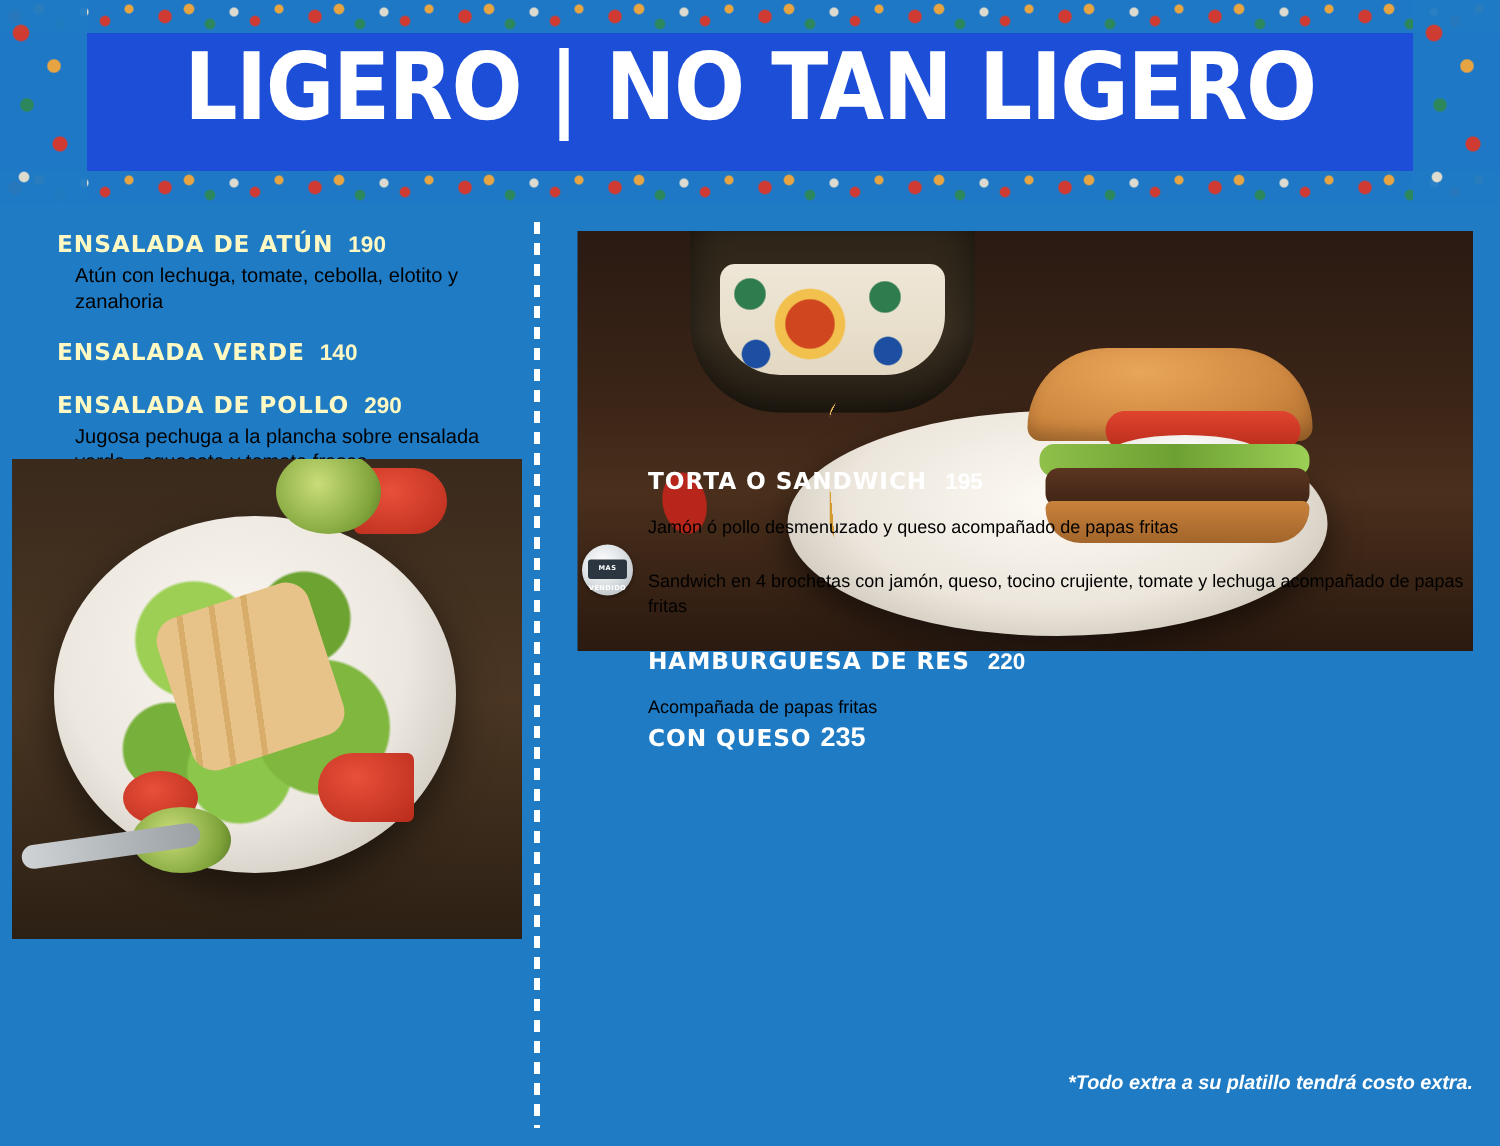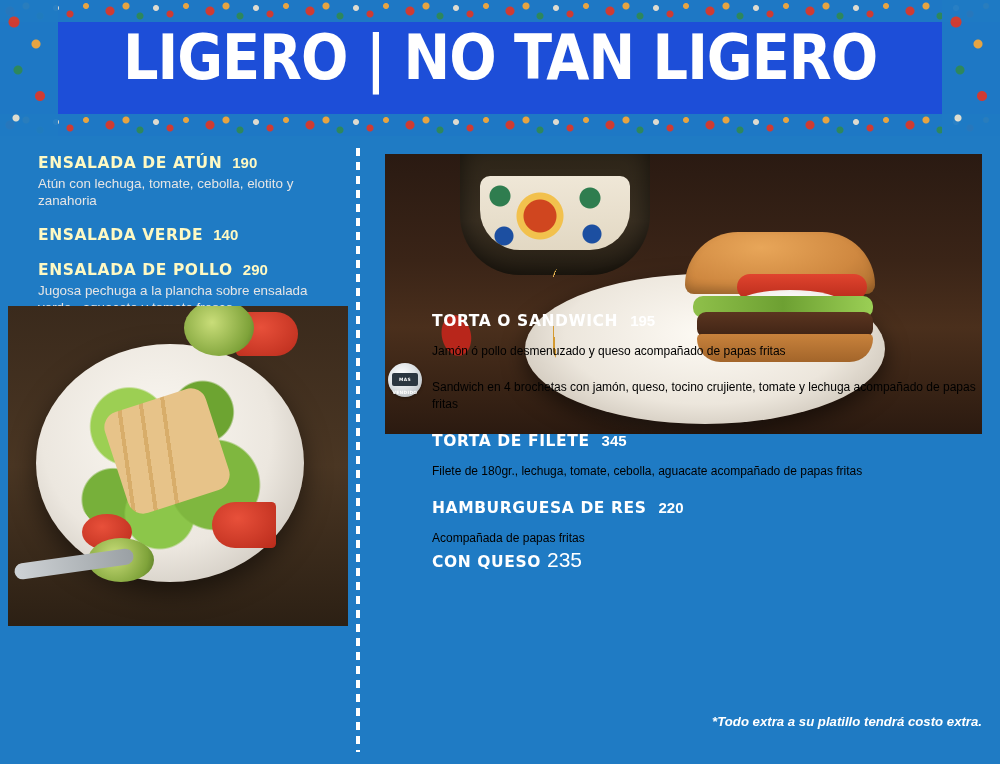--- a/index.html
+++ b/index.html
@@ -117,25 +117,26 @@
     white-space: nowrap;
   }
   .item-head .price {
     font-weight: bold;
     letter-spacing: 0;
     font-family: "Liberation Sans", sans-serif;
     font-size: 15px;
     margin-left: 10px;
   }
   .item-desc {
-    color: #e5e5e5;
+    color: #000000;
     font-size: 13.4px;
     line-height: 17px;
     margin-top: 3px;
     max-width: 290px;
+    margin-left: 12px;
   }
 
   
   .photo {
     position: absolute;
     overflow: hidden;
   }
   .photo-burger {
     left: 385px; top: 18px;
     width: 597px; height: 280px;
@@ -323,24 +324,24 @@
   .r-sub {
     color: #ffffff;
     font-size: 15.5px;
     font-weight: bold;
     letter-spacing: 0.6px;
     font-family: "DejaVu Sans", sans-serif;
     margin-top: 1px;
   }
   .r-sub .price {
     font-family: "Liberation Sans", sans-serif;
-    font-weight: normal;
+    font-weight: bold;
     letter-spacing: 0;
     margin-left: 6px;
-    font-size: 21px;
+    font-size: 18px;
   }
 
   .badge {
     position: absolute;
     left: 18px; top: 227px;
     width: 34px; height: 34px;
   }
   .badge-disc {
     position: absolute;
     inset: 0;
@@ -462,26 +463,20 @@
         <div class="r-head">
           <span>TORTA O SANDWICH</span><span class="price">195</span>
         </div>
         <div class="r-desc">Jamón ó pollo desmenuzado y queso acompañado de papas fritas</div>
       </div>
 
       <div class="r-item">
         <div class="r-desc">Sandwich en 4 brochetas con jamón, queso, tocino crujiente, tomate y lechuga acompañado de papas fritas</div>
       </div>
 
-      <div class="r-item">
-        <div class="r-head">
-          <span>TORTA DE FILETE</span><span class="price">345</span>
-        </div>
-        <div class="r-desc">Filete de 180gr., lechuga, tomate, cebolla, aguacate acompañado de papas fritas</div>
-      </div>
 
       <div class="r-item">
         <div class="r-head">
           <span>HAMBURGUESA DE RES</span><span class="price">220</span>
         </div>
         <div class="r-desc">Acompañada de papas fritas</div>
         <div class="r-sub">
           <span>CON QUESO</span><span class="price">235</span>
         </div>
       </div>

